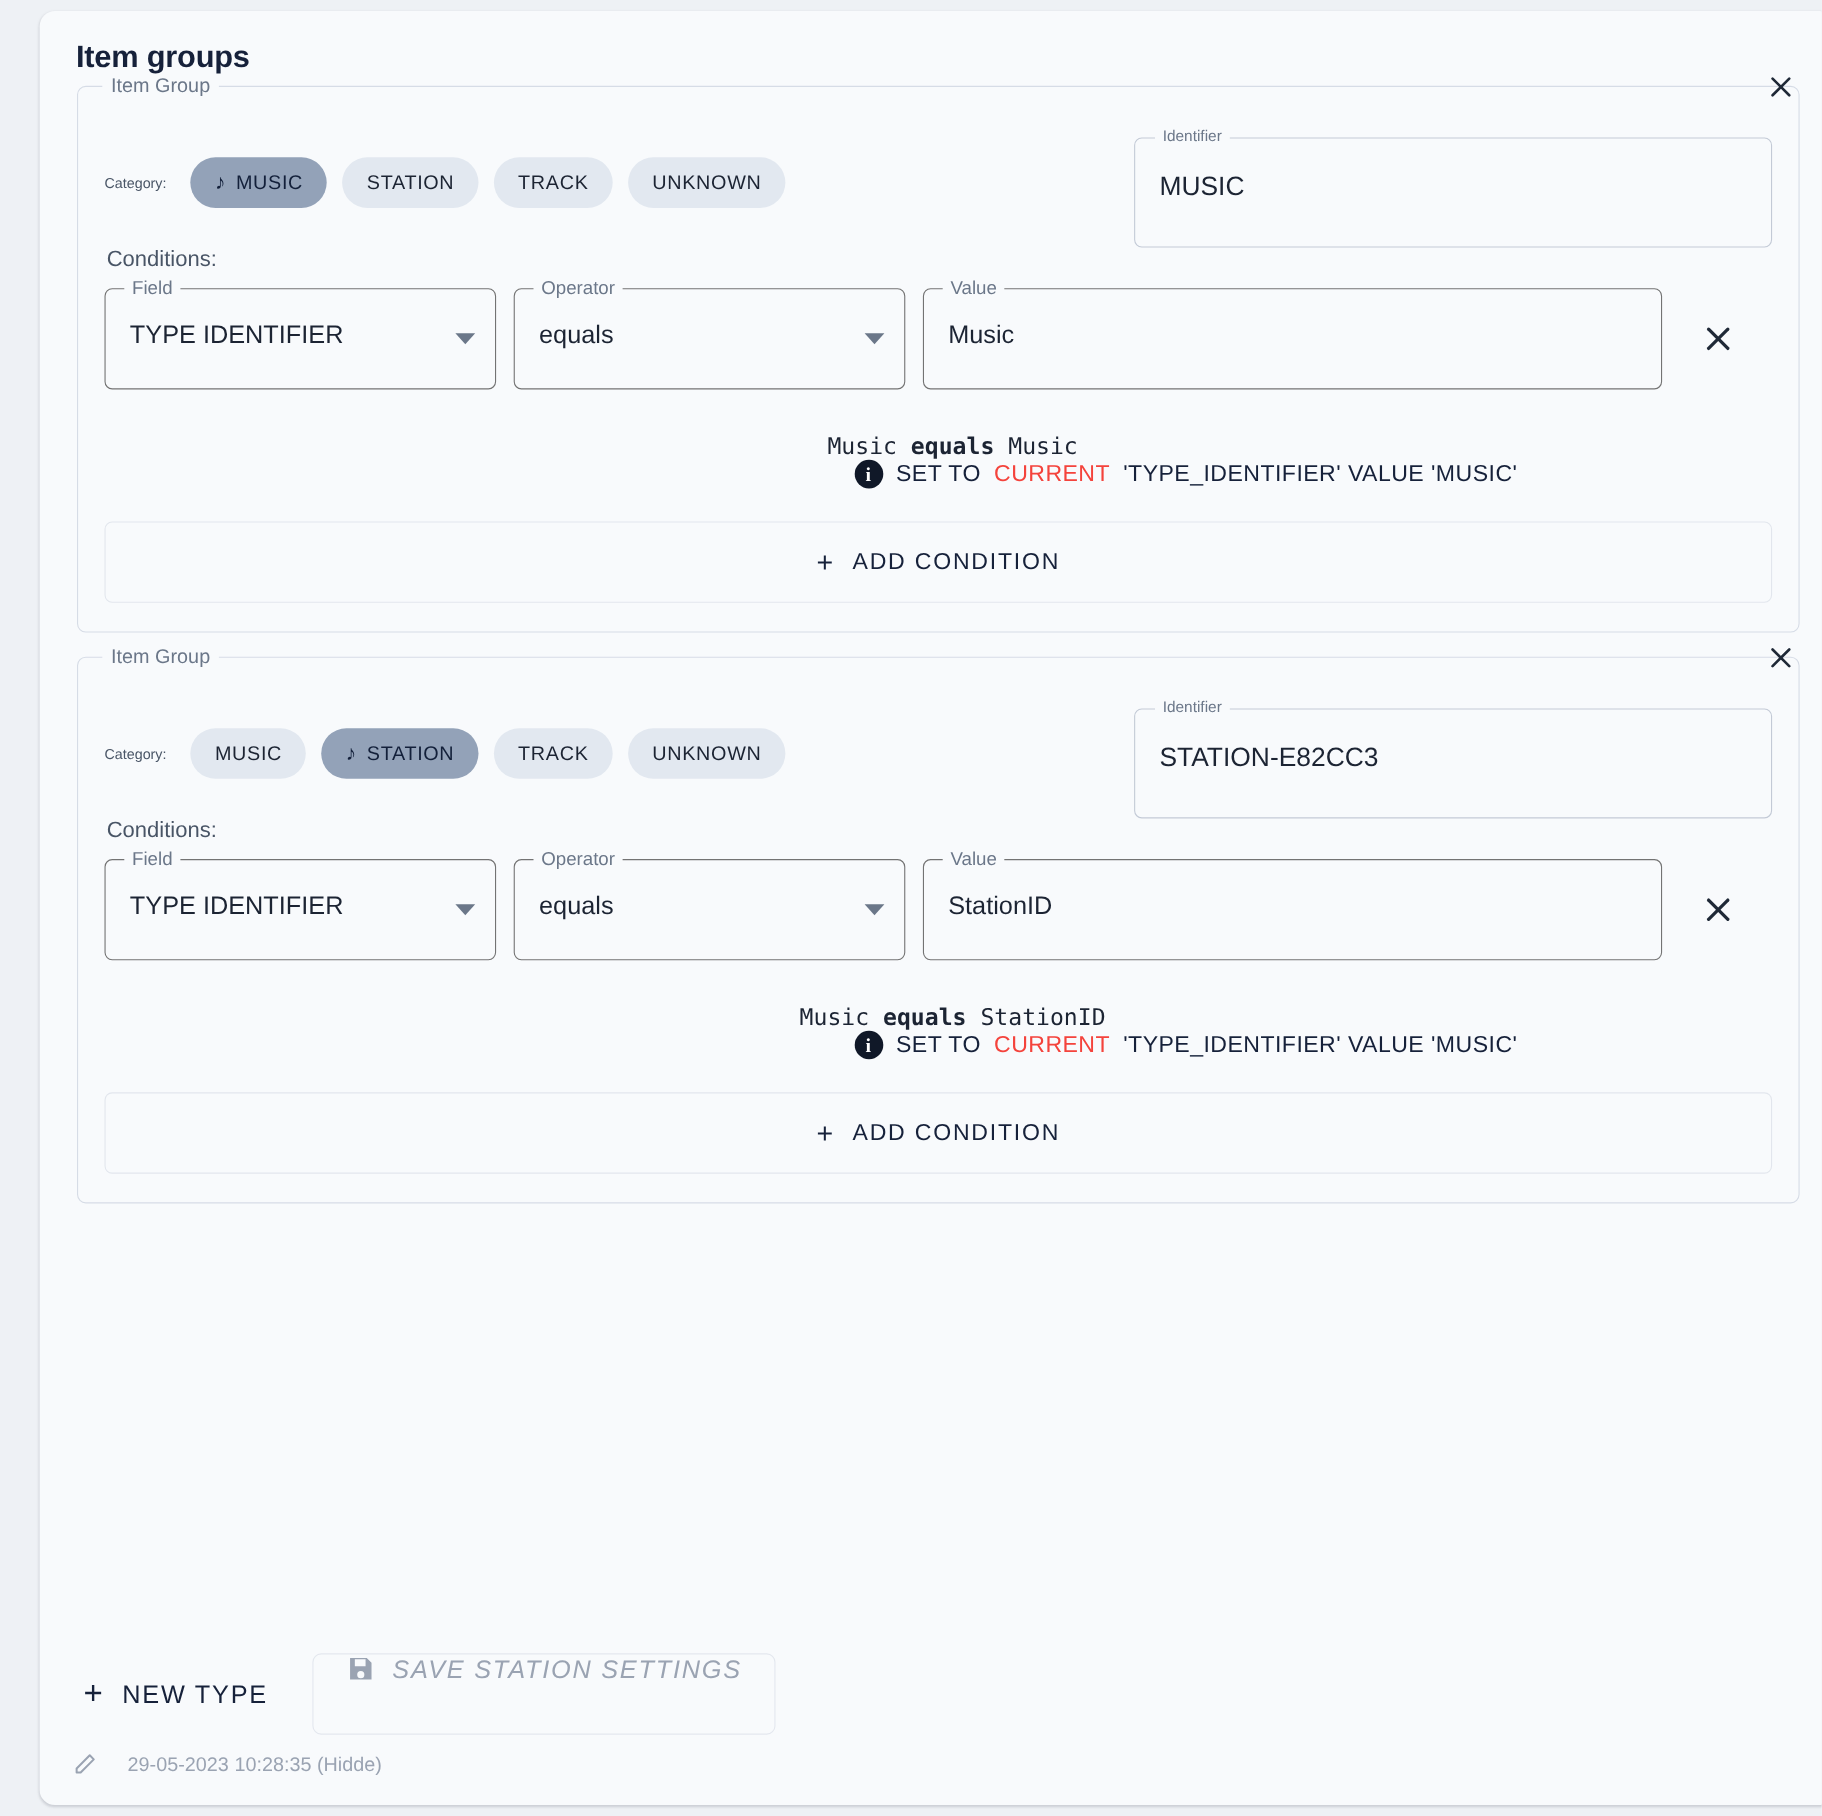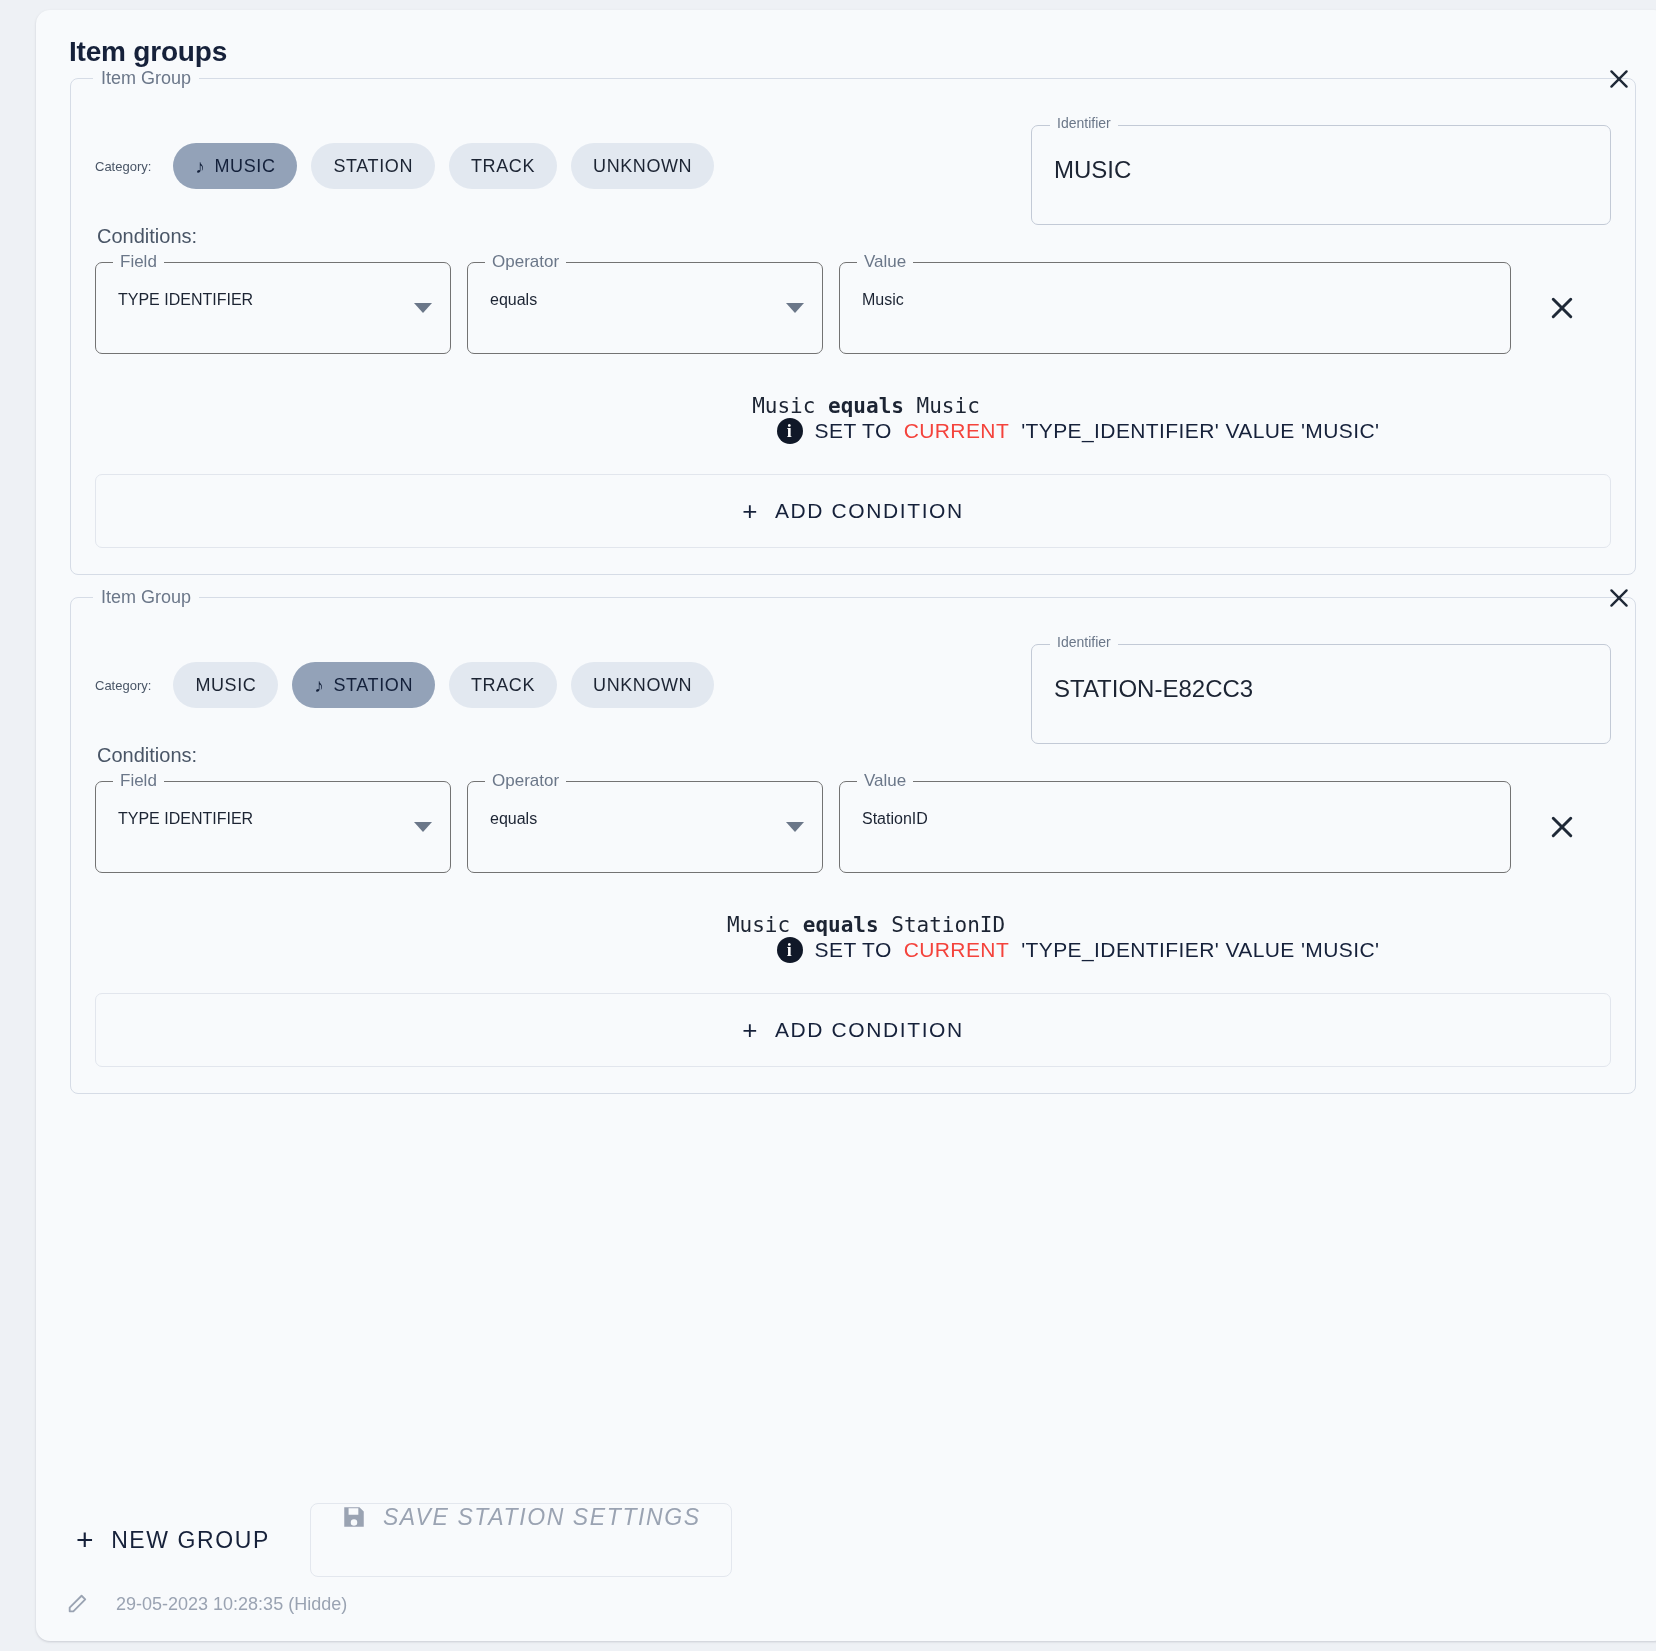--- a/index.html
+++ b/index.html
@@ -149,21 +149,21 @@
     position: absolute;
     top: -11px; left: 17px;
     background: #f8fafc;
     padding: 0 7px;
     font-size: 17px;
     color: #6b7789;
   }
   .fld .val {
     position: absolute;
     left: 22px; top: 28px;
-    font-size: 16px;
+    font-size: 23px;
     color: #1c2433;
     white-space: nowrap;
   }
   .fld.select .caret {
     position: absolute;
     right: 18px; top: 40px;
     width: 0; height: 0;
     border-left: 9px solid transparent;
     border-right: 9px solid transparent;
     border-top: 10px solid #6b7789;
@@ -441,21 +441,21 @@
       <button class="add-cond">
         <span class="plus">+</span>
         <span>ADD CONDITION</span>
       </button>
     </div>
 
     <div class="footer">
       <div class="footer-actions">
         <button class="btn-new-group">
           <span class="plus">+</span>
-          <span>NEW GROUP</span>
+          <span>NEW TYPE</span>
         </button>
         <button class="btn-save">
           <span class="disk">
             <svg viewBox="0 0 24 24" fill="currentColor">
               <path d="M3 3h14l4 4v14H3V3zm4 1v6h9V4H7zm5 10a3 3 0 1 0 0 6 3 3 0 0 0 0-6z"></path>
             </svg>
           </span>
           <span>SAVE STATION SETTINGS</span>
         </button>
       </div>

